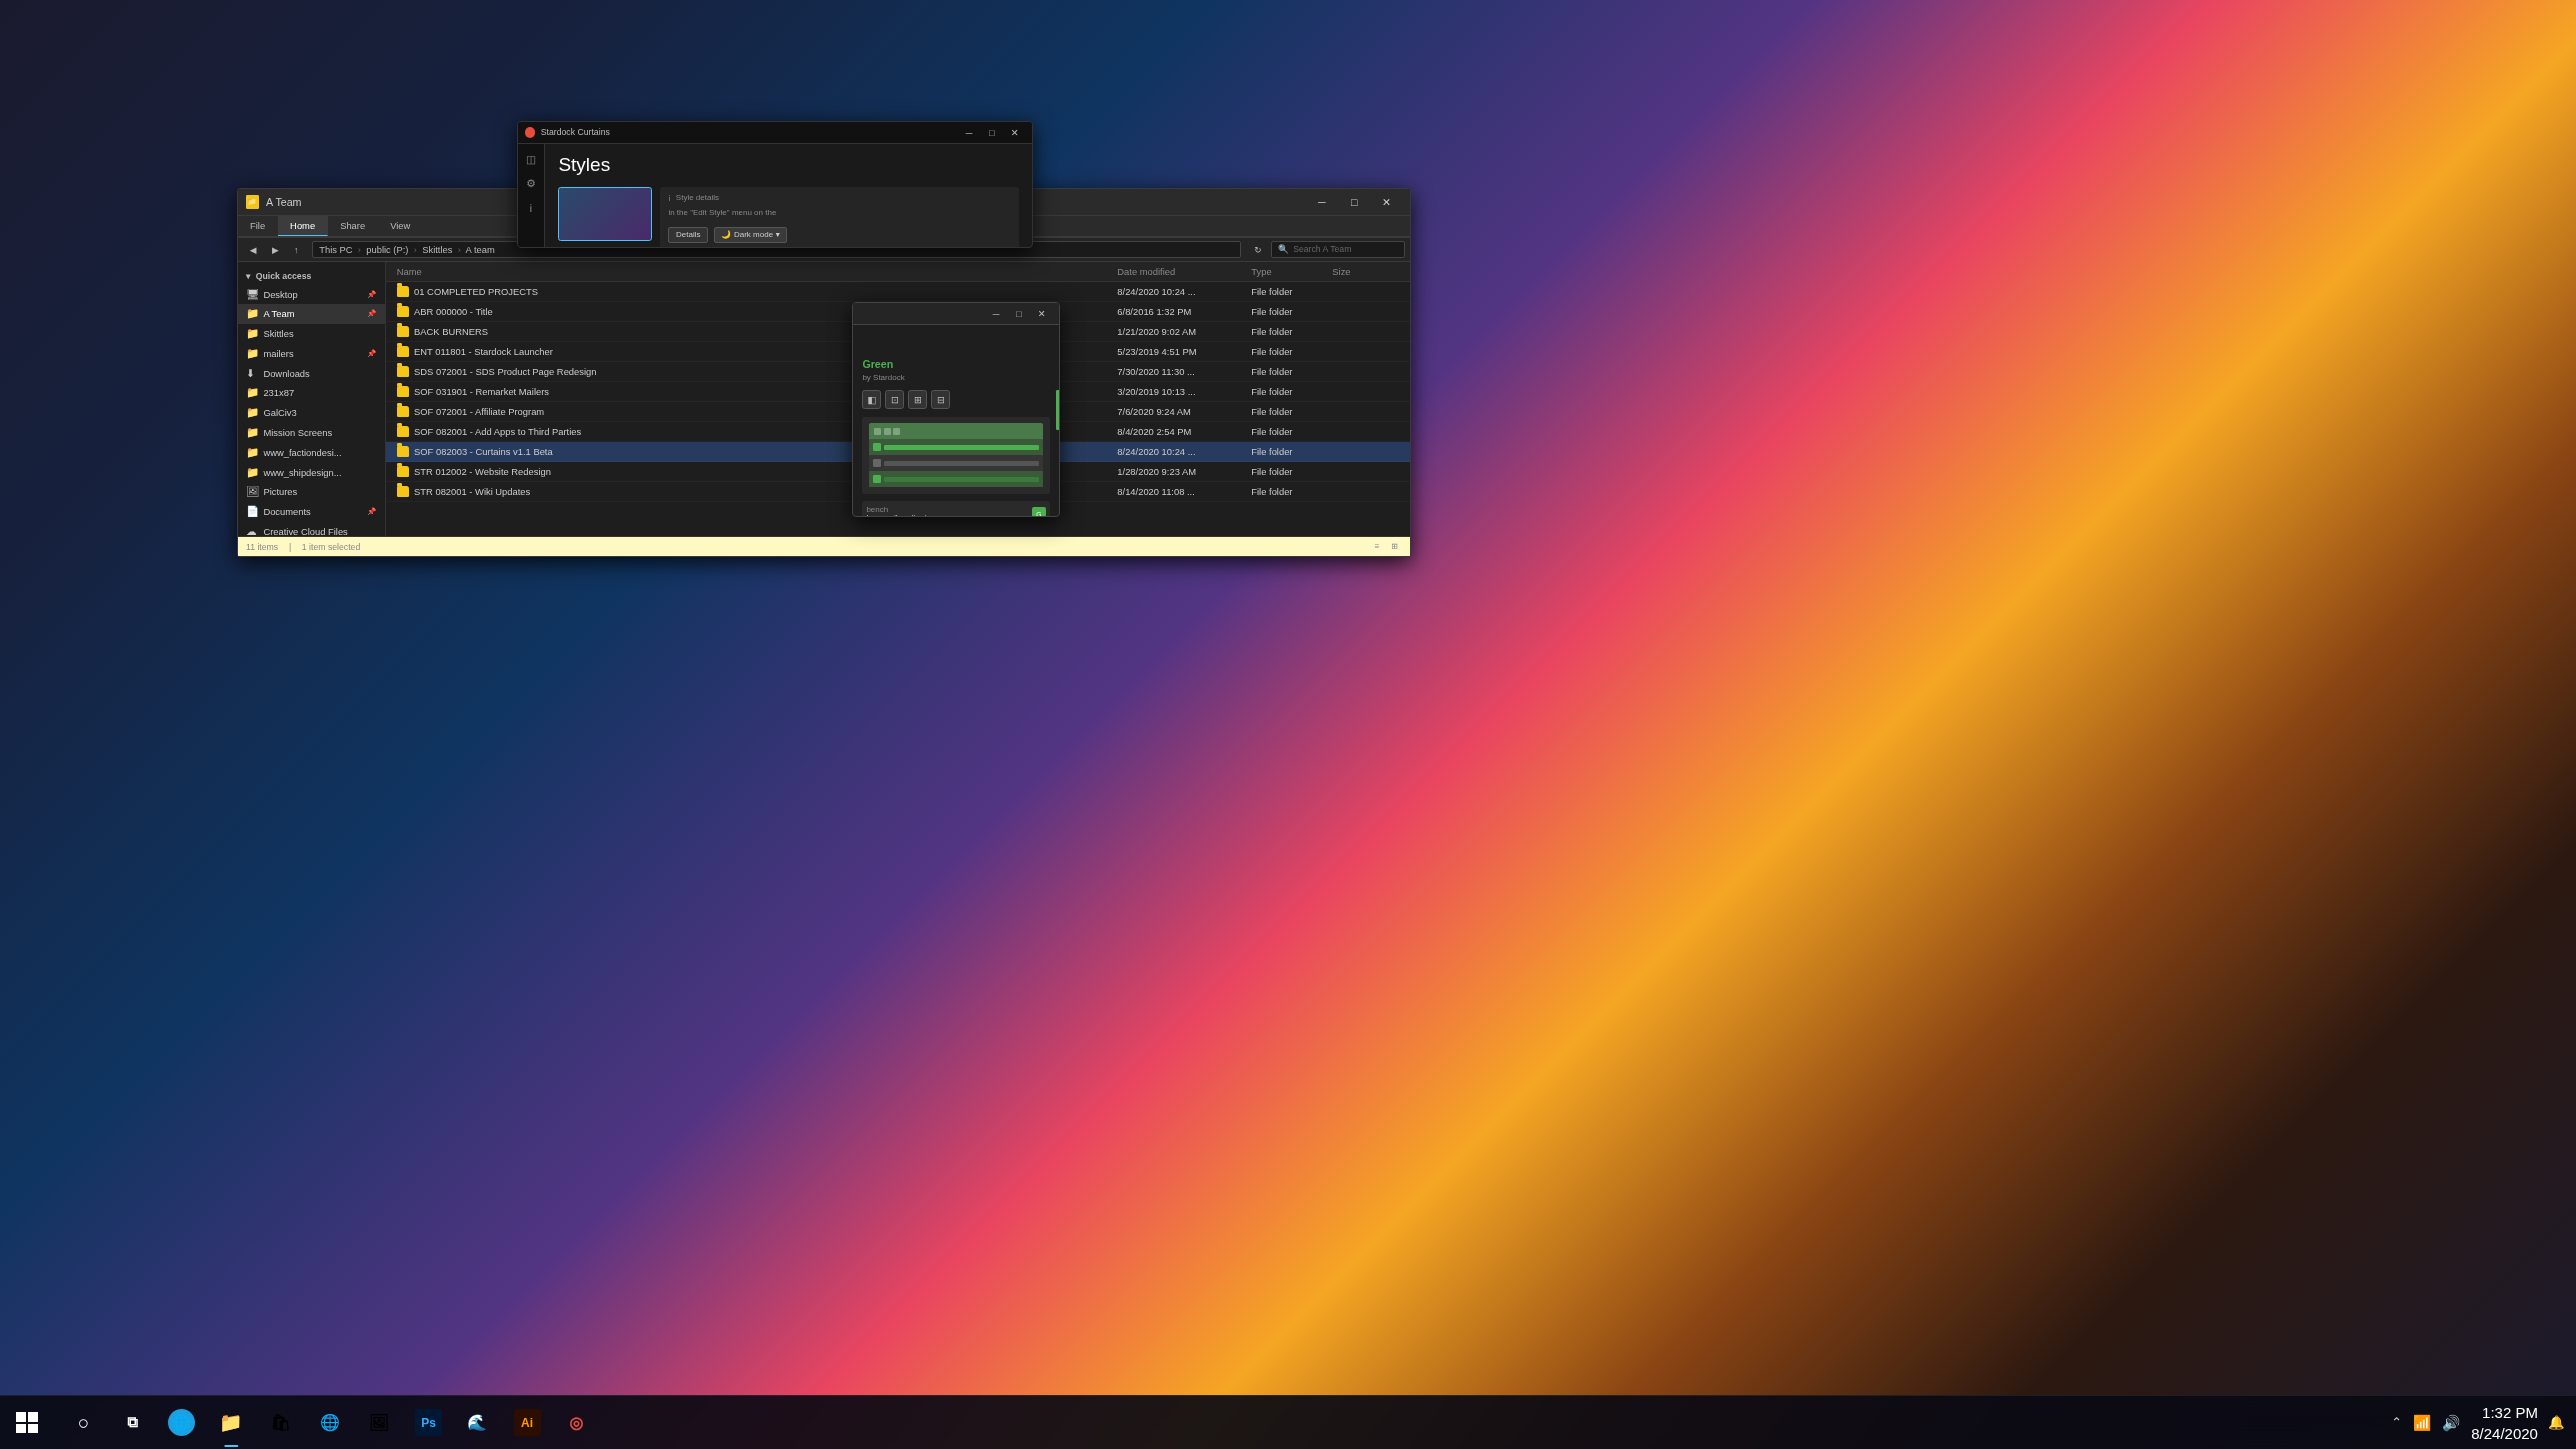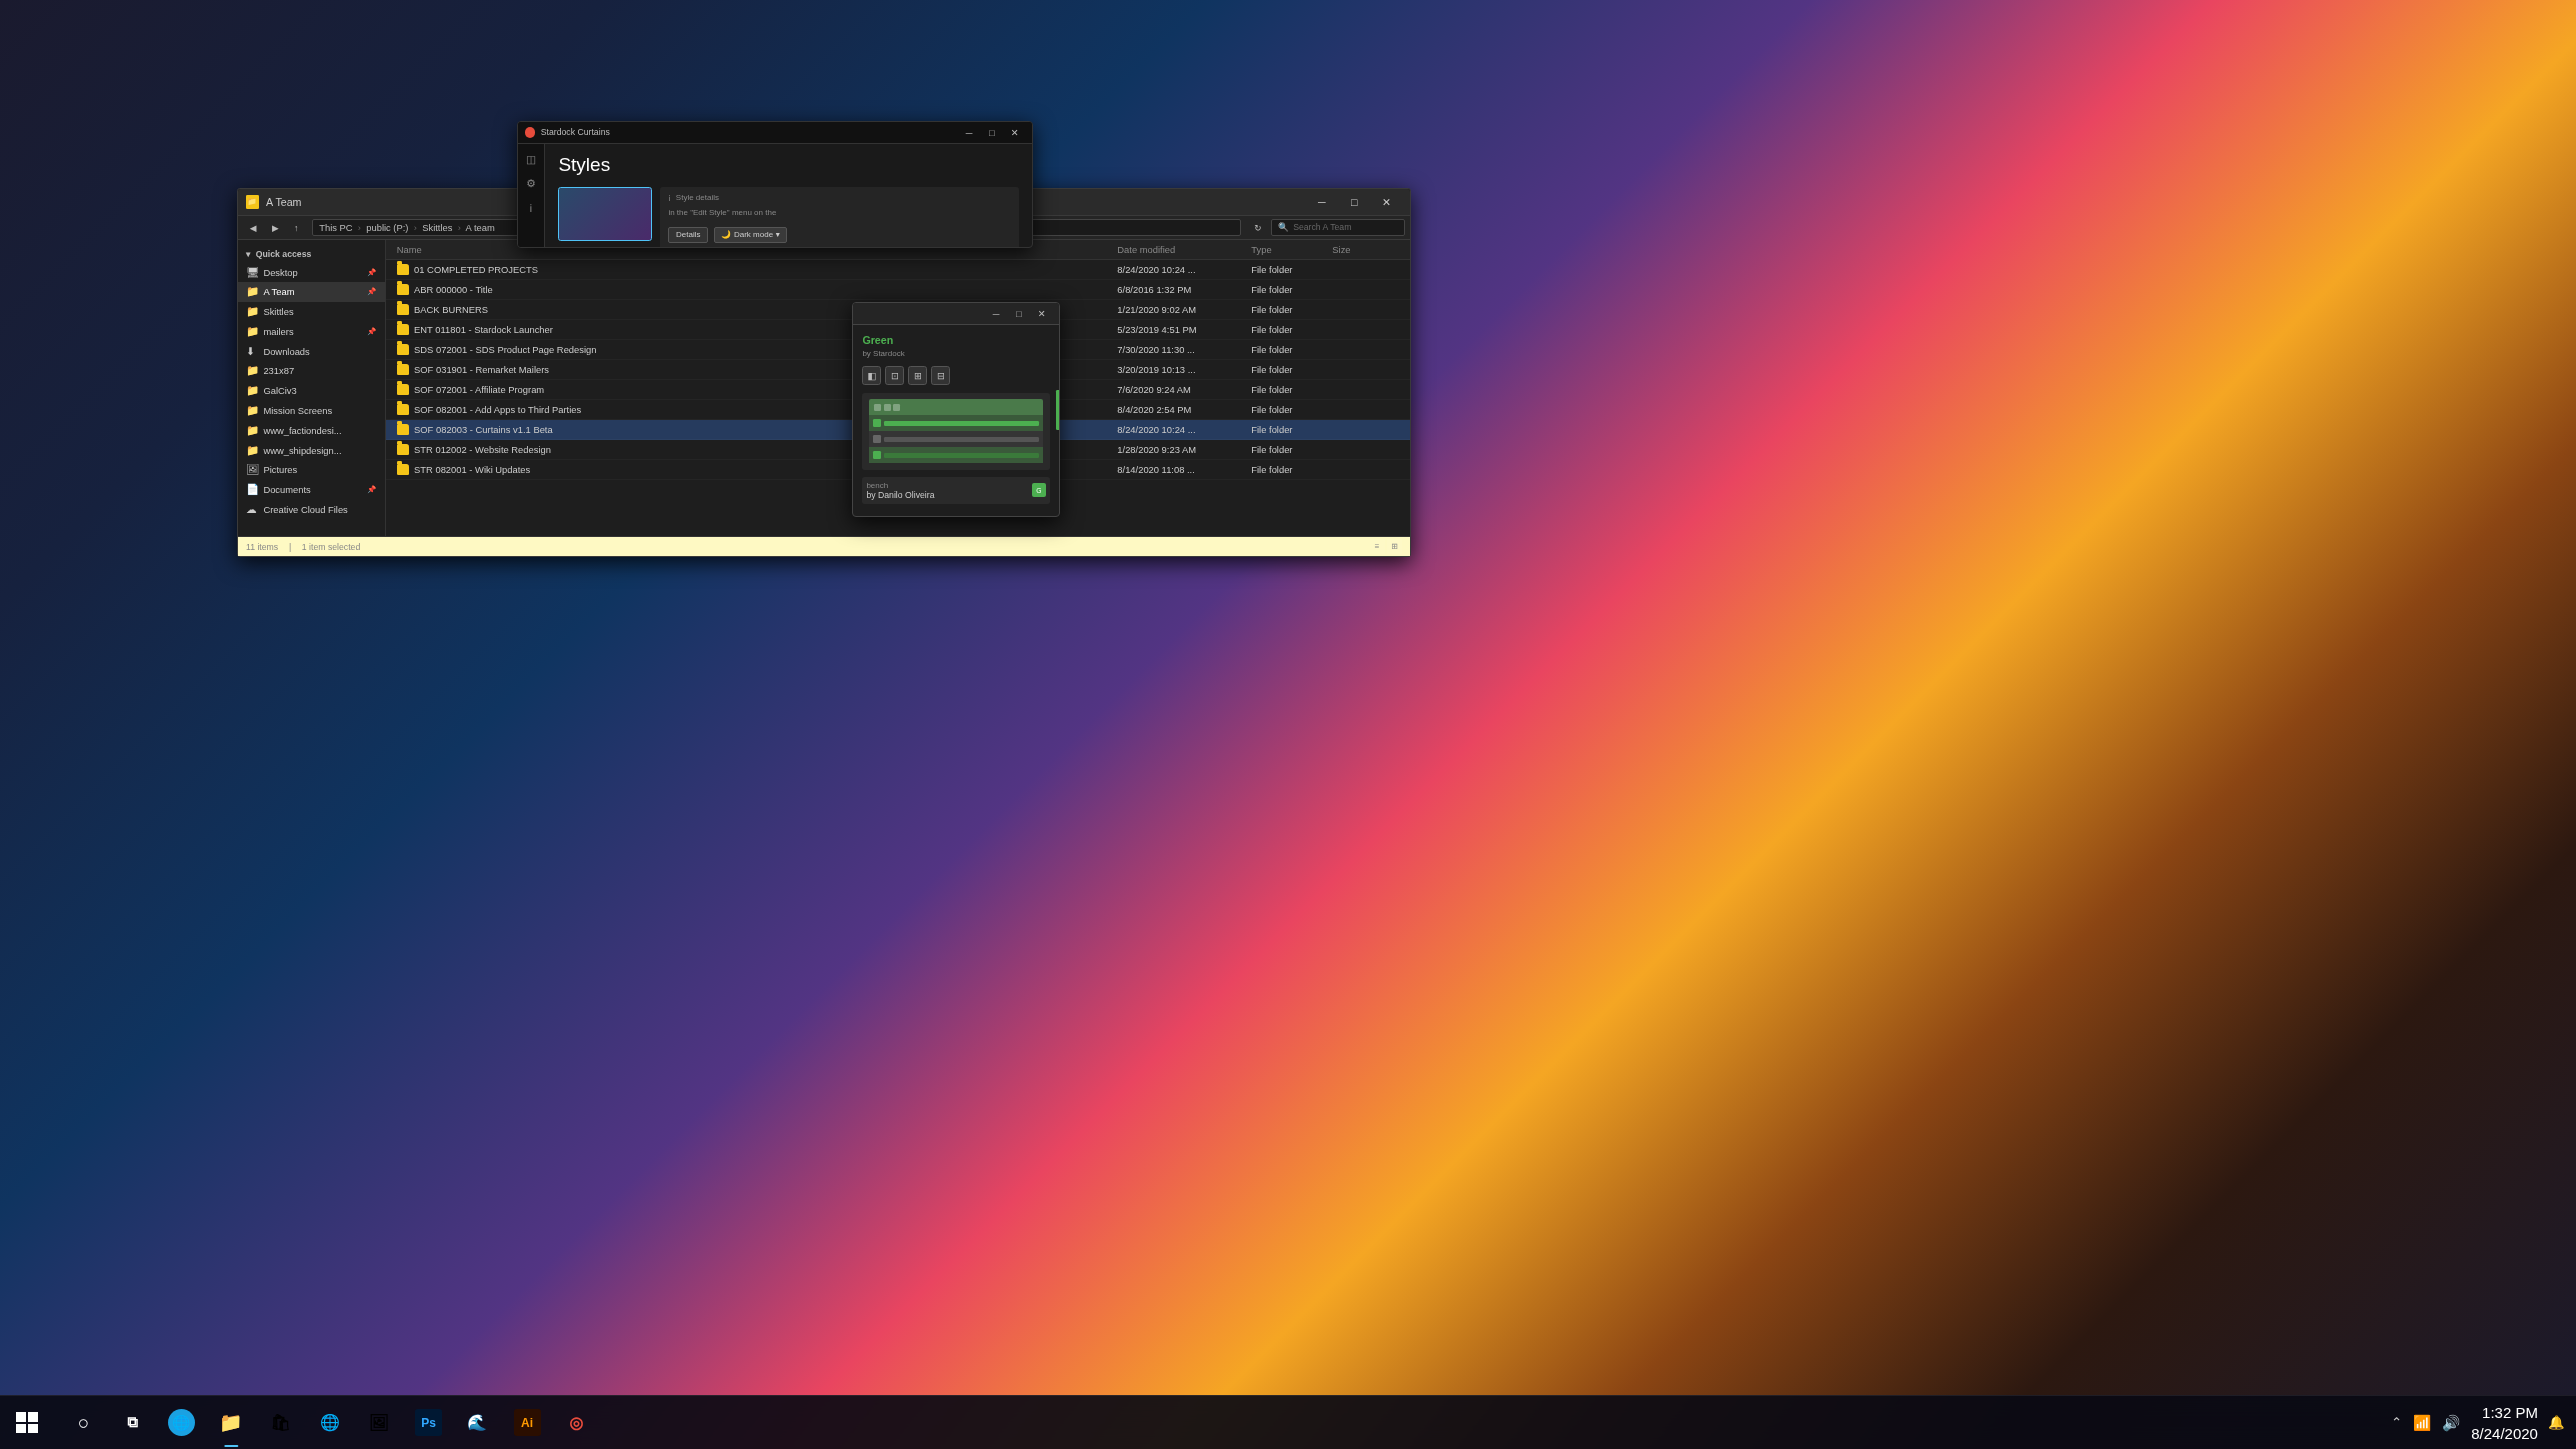--- a/index.html
+++ b/index.html
@@ -583,20 +583,21 @@
 
     .stardock-body {
       padding: 9.4px;
     }
 
     .theme-green {
       font-size: 10.7px;
       color: #4CAF50;
       font-weight: bold;
       margin-bottom: 2.7px;
+      margin-top: 24px;
     }
 
     .theme-by {
       font-size: 8px;
       color: #888;
       margin-bottom: 8px;
     }
 
     .theme-controls {
       display: flex;
@@ -707,20 +708,36 @@
       <span style="font-size:8px;">📁</span>
     </div>
     <span class="titlebar-title">A Team</span>
     <div class="titlebar-controls">
       <button class="title-btn">─</button>
       <button class="title-btn">□</button>
       <button class="title-btn close">✕</button>
     </div>
   </div>
 
+  <div class="explorer-ribbon">
+    <div class="ribbon-tabs">
+      <div class="ribbon-tab">
+        <span>File</span>
+      </div>
+      <div class="ribbon-tab active">
+        <span>Home</span>
+      </div>
+      <div class="ribbon-tab">
+        <span>Share</span>
+      </div>
+      <div class="ribbon-tab">
+        <span>View</span>
+      </div>
+    </div>
+  </div>
 
   <div class="explorer-toolbar">
     <button class="toolbar-btn">◀</button>
     <button class="toolbar-btn">▶</button>
     <button class="toolbar-btn">↑</button>
     <div class="address-bar">
       <span class="breadcrumb-part">
         <span>This PC</span>
         <span class="breadcrumb-sep">›</span>
         <span>public (P:)</span>

